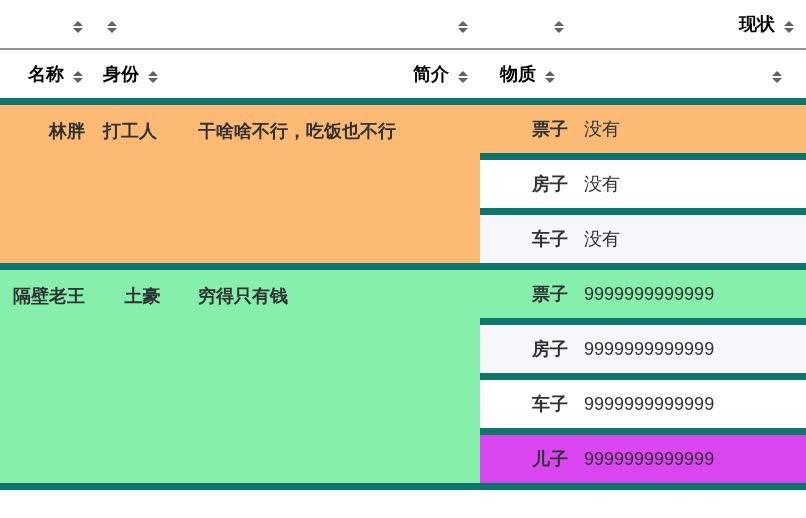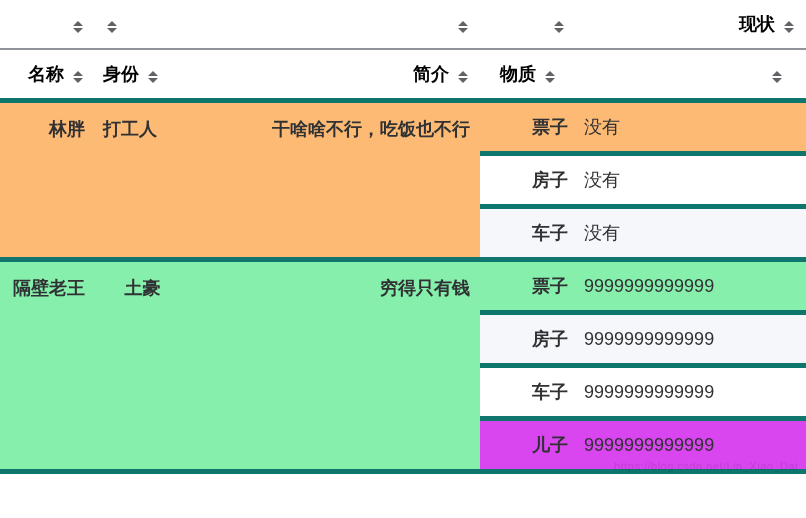--- a/index.html
+++ b/index.html
@@ -15,21 +15,21 @@
       width: 806px;
     }
     table {
       width: 100%;
       border-collapse: collapse;
       table-layout: fixed;
     }
     th, td {
       padding: 12px 8px;
       vertical-align: middle;
-      border-bottom: 5px solid #0f766e;
+      border-bottom: 7px solid #0f766e;
     }
     thead th {
       color: #000;
       font-weight: 600;
       text-align: right;
       background: #fff;
     }
     .header-top-row th {
       border-bottom: 2px solid #909399;
     }
@@ -102,21 +102,21 @@
     .status-cell {
       padding-right: 20px;
       font-weight: 400;
     }
     .parent-cell {
       vertical-align: top;
       padding-top: 14px;
     }
     .name-cell { text-align: right; padding-right: 10px; }
     .identity-cell { text-align: left; padding-left: 8px; }
-    .intro-cell { text-align: right; padding-right: 10px; }
+    .intro-cell { padding-right: 10px; }
     .watermark {
       position: absolute;
       right: 8px;
       bottom: 2px;
       font-size: 11px;
       color: rgba(0,0,0,0.12);
       letter-spacing: 0.5px;
       pointer-events: none;
     }
     .wrap {
@@ -241,14 +241,13 @@
       <td class="material-cell">车子</td>
       <td class="status-cell">9999999999999</td>
     </tr>
     <tr class="sub-row-3">
       <td class="material-cell">儿子</td>
       <td class="status-cell">9999999999999</td>
     </tr>
   </tbody>
 </table>
 
-<div class="watermark">https://blog.csdn.net/Lin_Xiao_Dai</div>
 </div>
 
 </body></html>

